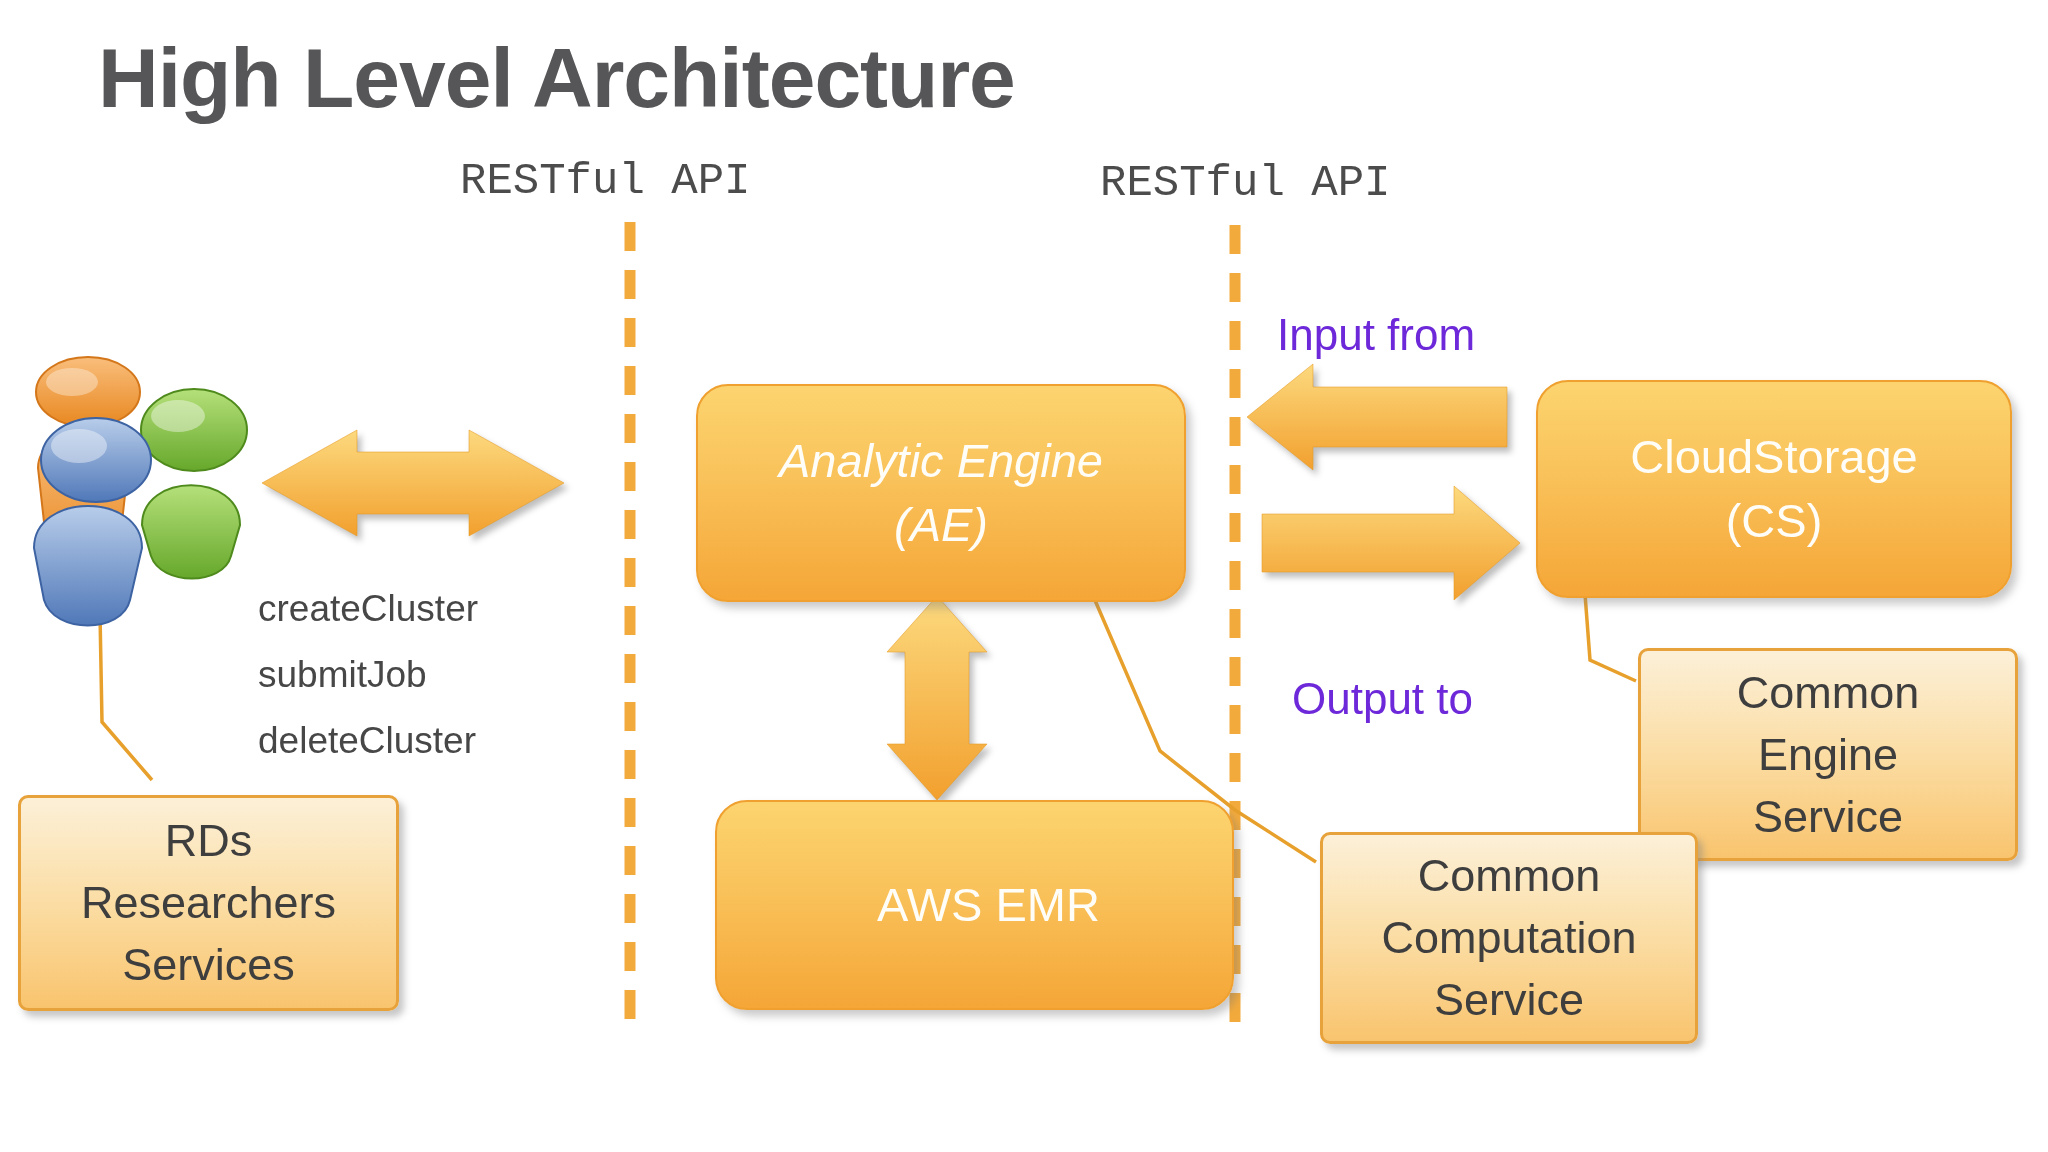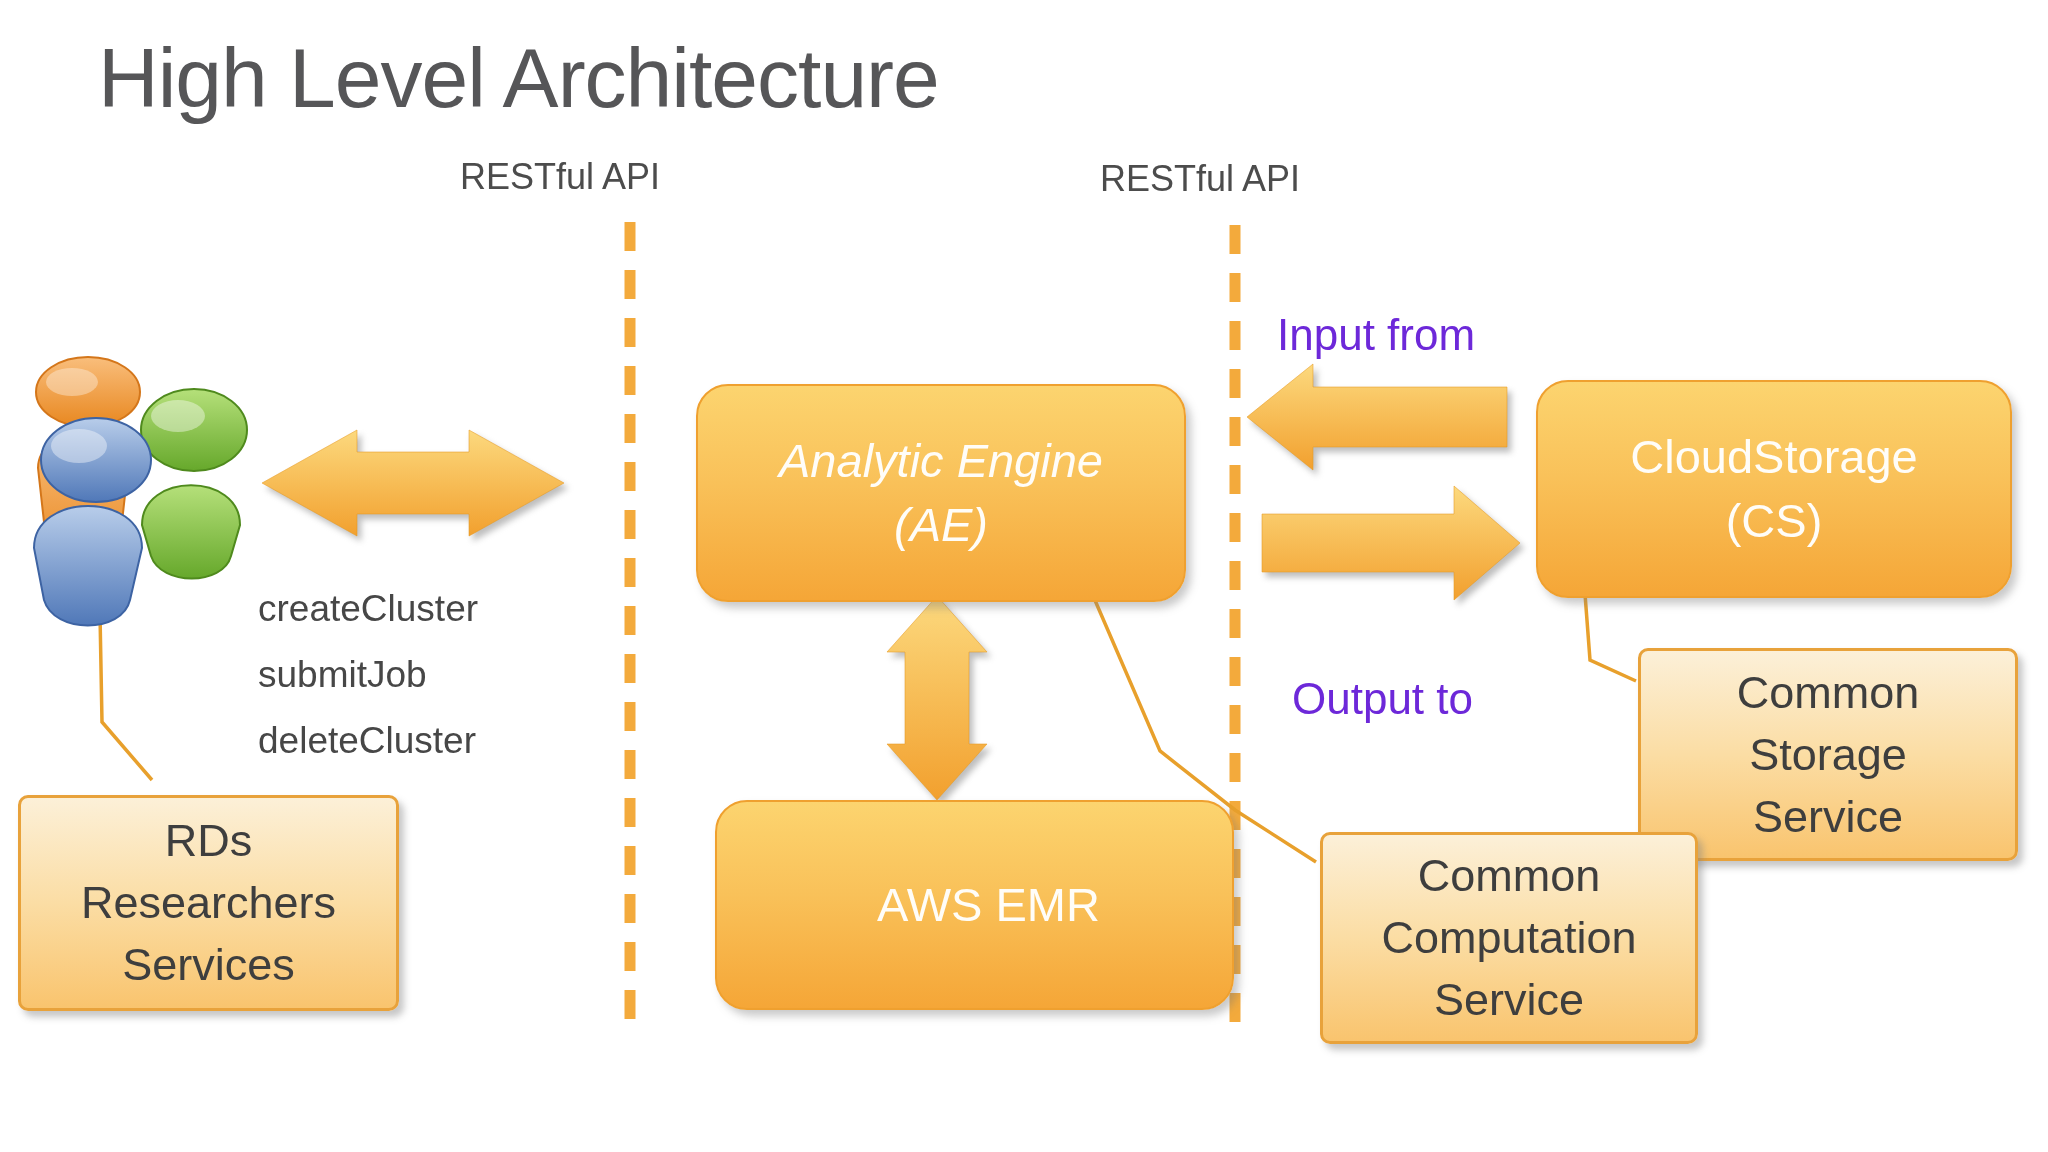--- a/index.html
+++ b/index.html
@@ -2,23 +2,23 @@
 <html style="--accent-orange: #f5a637; --rounded-box-top: #fcd46f; --rounded-box-bottom: #f5a637; --flat-box-top: #fcf0d8; --flat-box-bottom: #f9c46e; --box-border: #e8a23b; --dashed-line: #f3aa3c; --connector-line: #e8a02c; --arrow-top: #fcd97e; --arrow-bottom: #f2a02e; --title-text: #565658; --body-text: #474747; --box-text-light: #fffdf8; --person-orange: #e8871f; --person-green: #66a82b; --person-blue: #5078b8;"><head>
 <meta charset="utf-8">
 <style>
   html,body{margin:0;padding:0;background:#ffffff;}
   .stage{
     position:relative;width:2048px;height:1152px;background:#ffffff;overflow:hidden;
     font-family:"Liberation Sans", sans-serif;color:#474747;
   }
   .abs{position:absolute;}
   .page-title{
-    left:98px;top:30px;font-size:84px;font-weight:normal;color:#565658;letter-spacing:-1px;white-space:nowrap;
+    left:98px;top:30px;font-size:84px;font-weight:bold;color:#565658;letter-spacing:-1px;white-space:nowrap;
   }
-  .api-label{font-size:36px;color:#4c4c4c;white-space:nowrap;}
+  .api-label{font-size:44px;color:#4c4c4c;white-space:nowrap;font-family:Liberation Mono, monospace;}
   .api-label.left{left:460px;top:156px;}
   .api-label.right{left:1100px;top:158px;}
   .flow-label{font-size:44px;color:#6d28d9;white-space:nowrap;}
   .flow-label.input{left:1277px;top:310px;}
   .flow-label.output{left:1292px;top:630px;margin-top:44px;}
   .ops{left:258px;top:576px;font-size:37px;line-height:66px;color:#474747;}
   .ops div{white-space:nowrap;}
 
   .node{
     display:flex;flex-direction:column;align-items:center;justify-content:center;
@@ -161,21 +161,21 @@
   </div>
 
   <div class="abs node node-flat node-rds">
     <span>RDs</span>
     <span>Researchers</span>
     <span>Services</span>
   </div>
 
   <div class="abs node node-flat node-css">
     <span>Common</span>
-    <span>Storage</span>
+    <span>Engine</span>
     <span>Service</span>
   </div>
 
   <div class="abs node node-flat node-ccs">
     <span>Common</span>
     <span>Computation</span>
     <span>Service</span>
   </div>
 
 </div>

